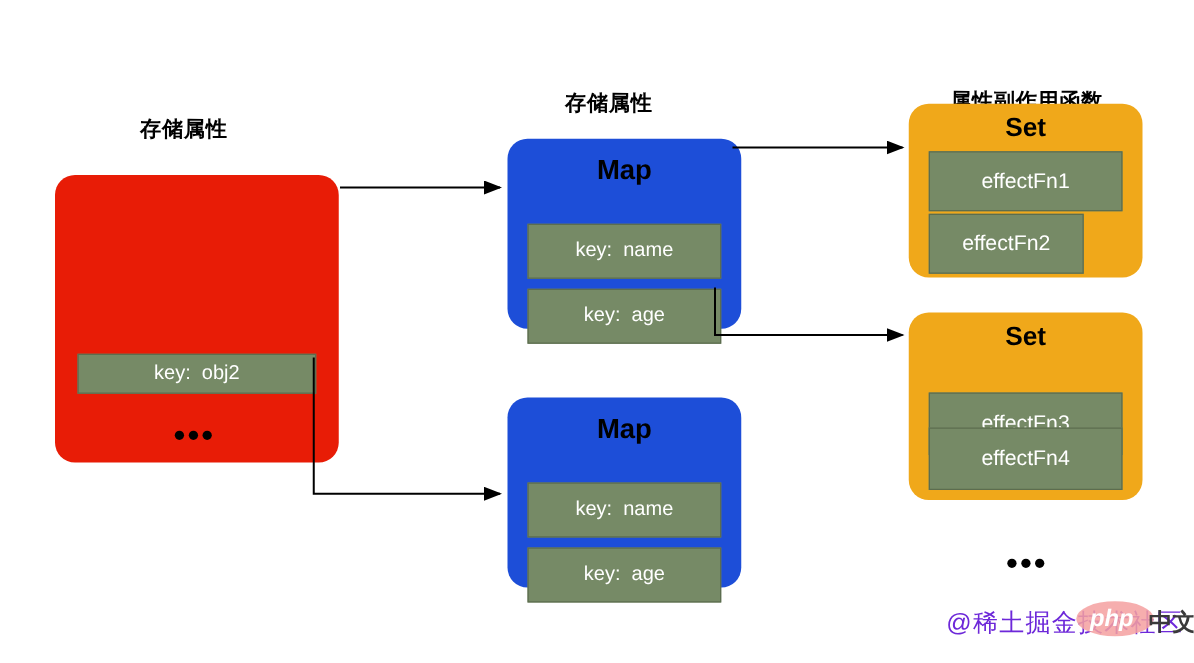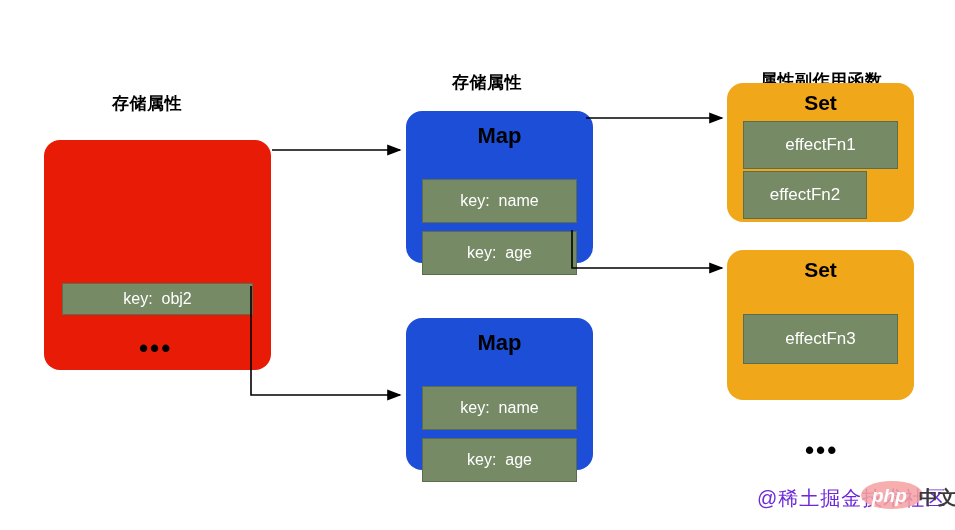--- a/index.html
+++ b/index.html
@@ -143,20 +143,21 @@
 
   <div class="container-box box-set" style="left:727px; top:83px; width:187px; height:139px;">
     <div class="box-title title-set">Set</div>
     <div class="slot" style="left:16px; top:38px; width:155px; height:48px;">effectFn1</div>
     <div class="slot" style="left:16px; top:88px; width:124px; height:48px;">effectFn2</div>
   </div>
 
   <div class="container-box box-set" style="left:727px; top:250px; width:187px; height:150px;">
     <div class="box-title title-set">Set</div>
     <div class="slot" style="left:16px; top:38px; width:155px; height:50px;margin-top:26px;">effectFn3</div>
+    <div class="slot" style="left:16px; top:92px; width:155px; height:50px;">effectFn4</div>
   </div>
 
   <div class="ellipsis-dots" style="left:805px; top:437px;">•••</div>
 
   <svg class="arrow-layer" viewBox="0 0 955 530" xmlns="http://www.w3.org/2000/svg">
     <defs>
       <marker id="arrowhead" markerWidth="9" markerHeight="7" refX="8" refY="3.5" orient="auto">
         <polygon points="0 0, 9 3.5, 0 7" fill="#000000"></polygon>
       </marker>
     </defs>

